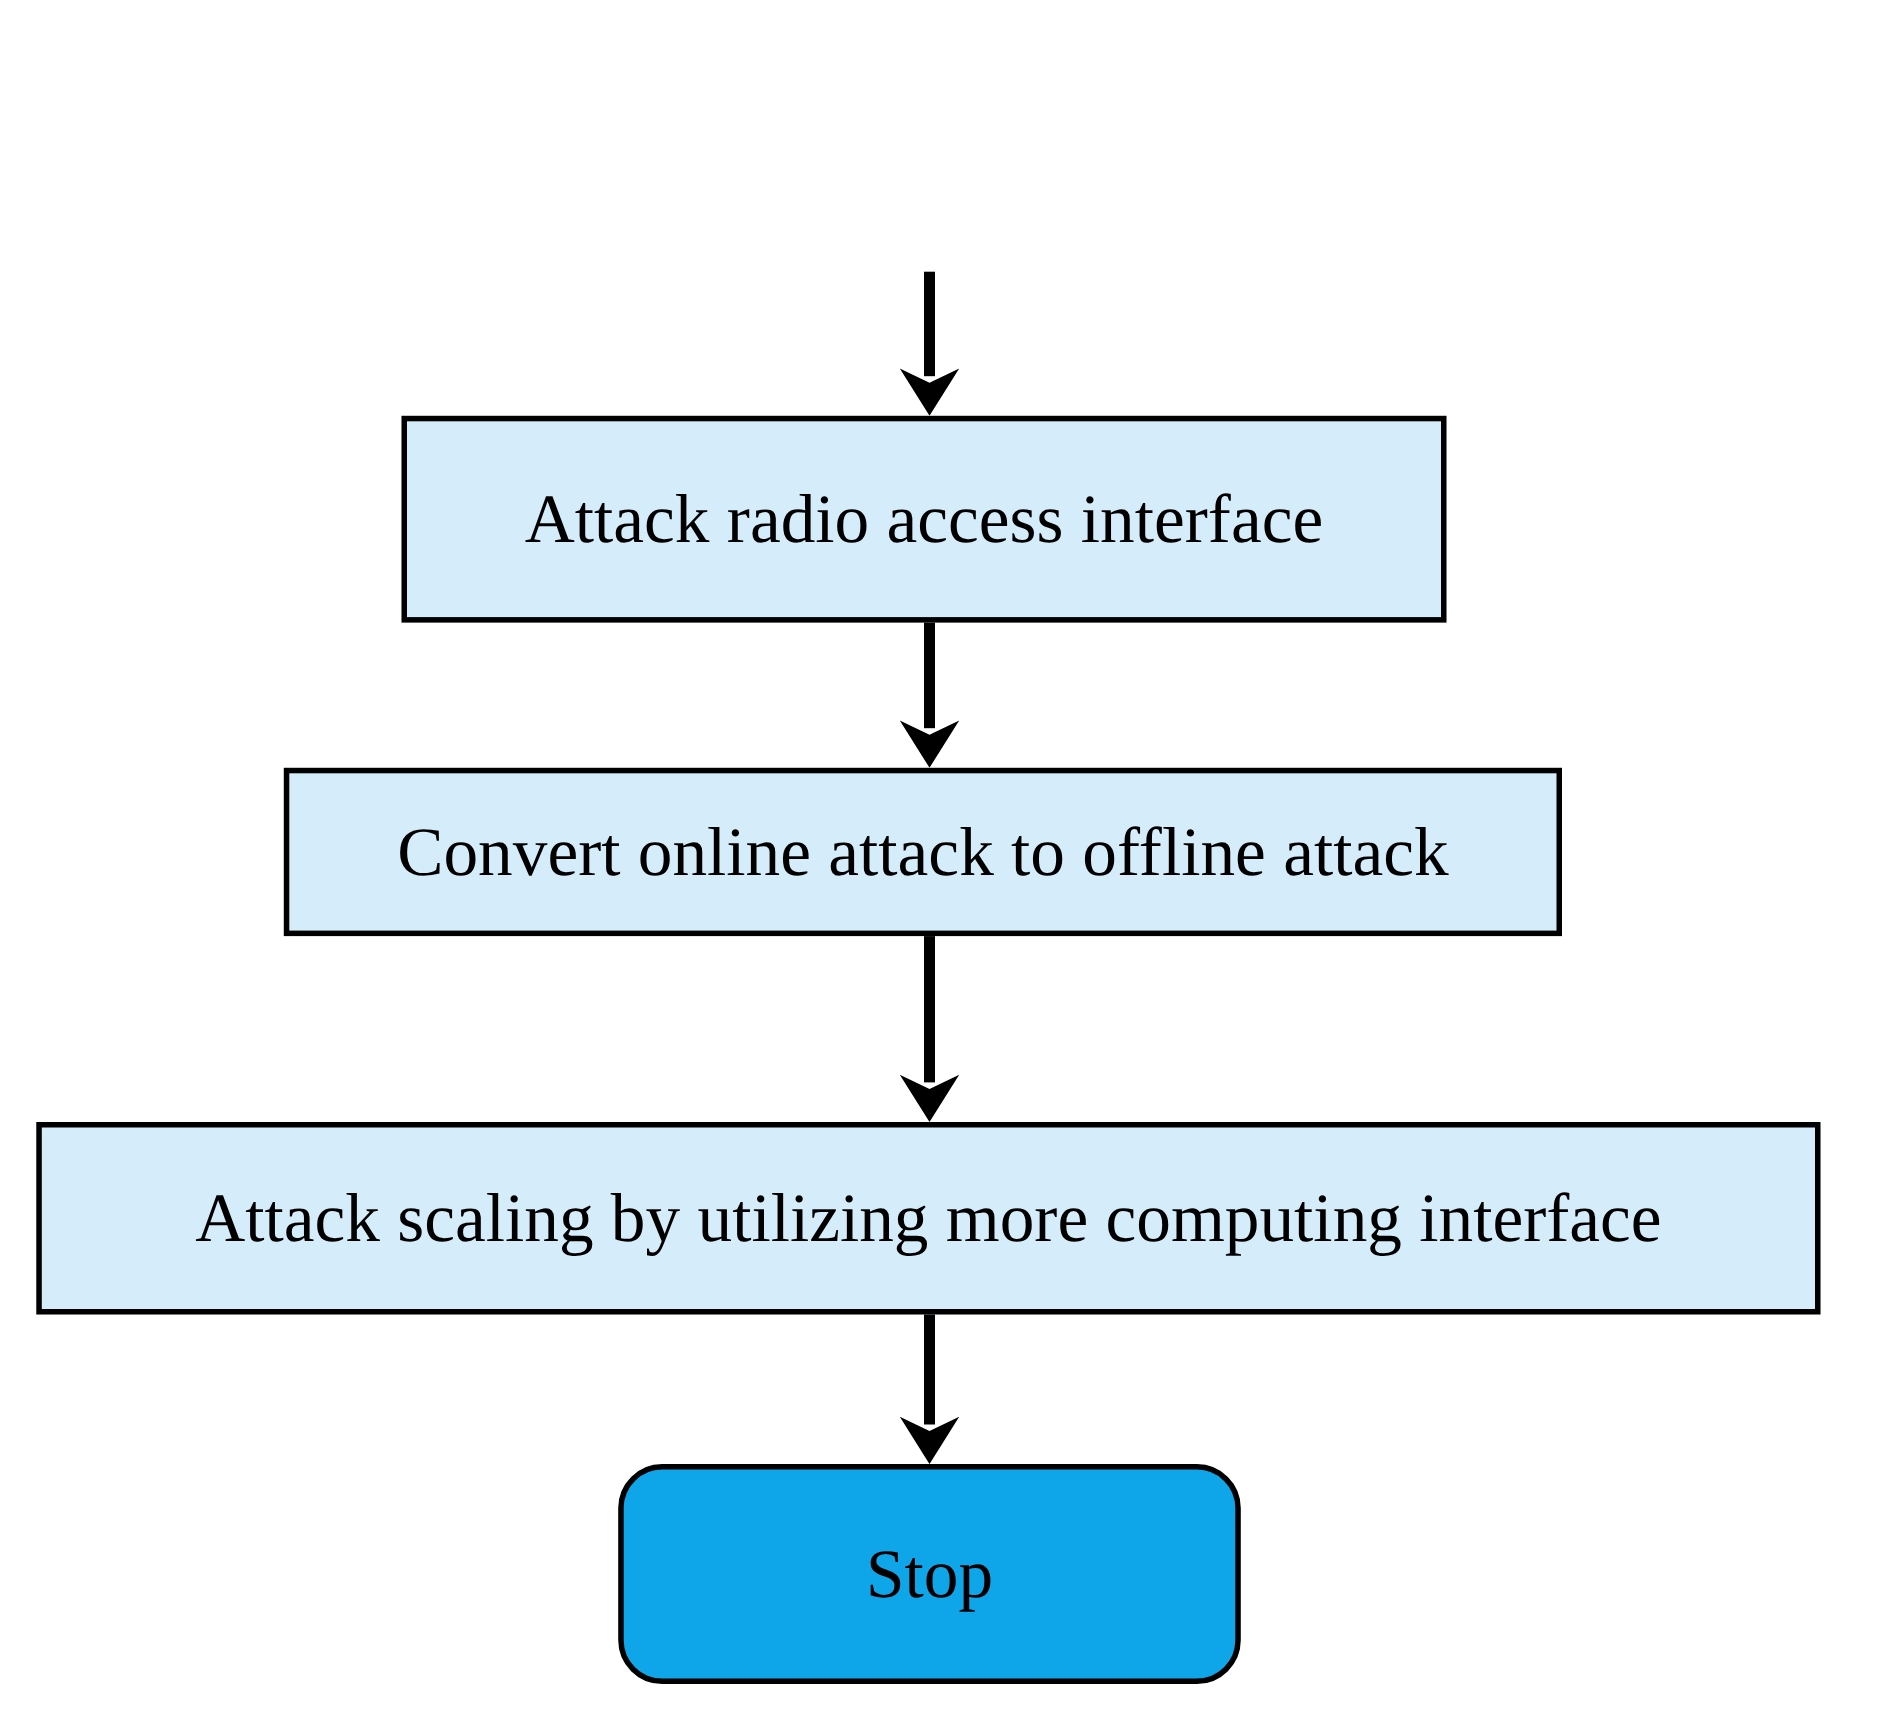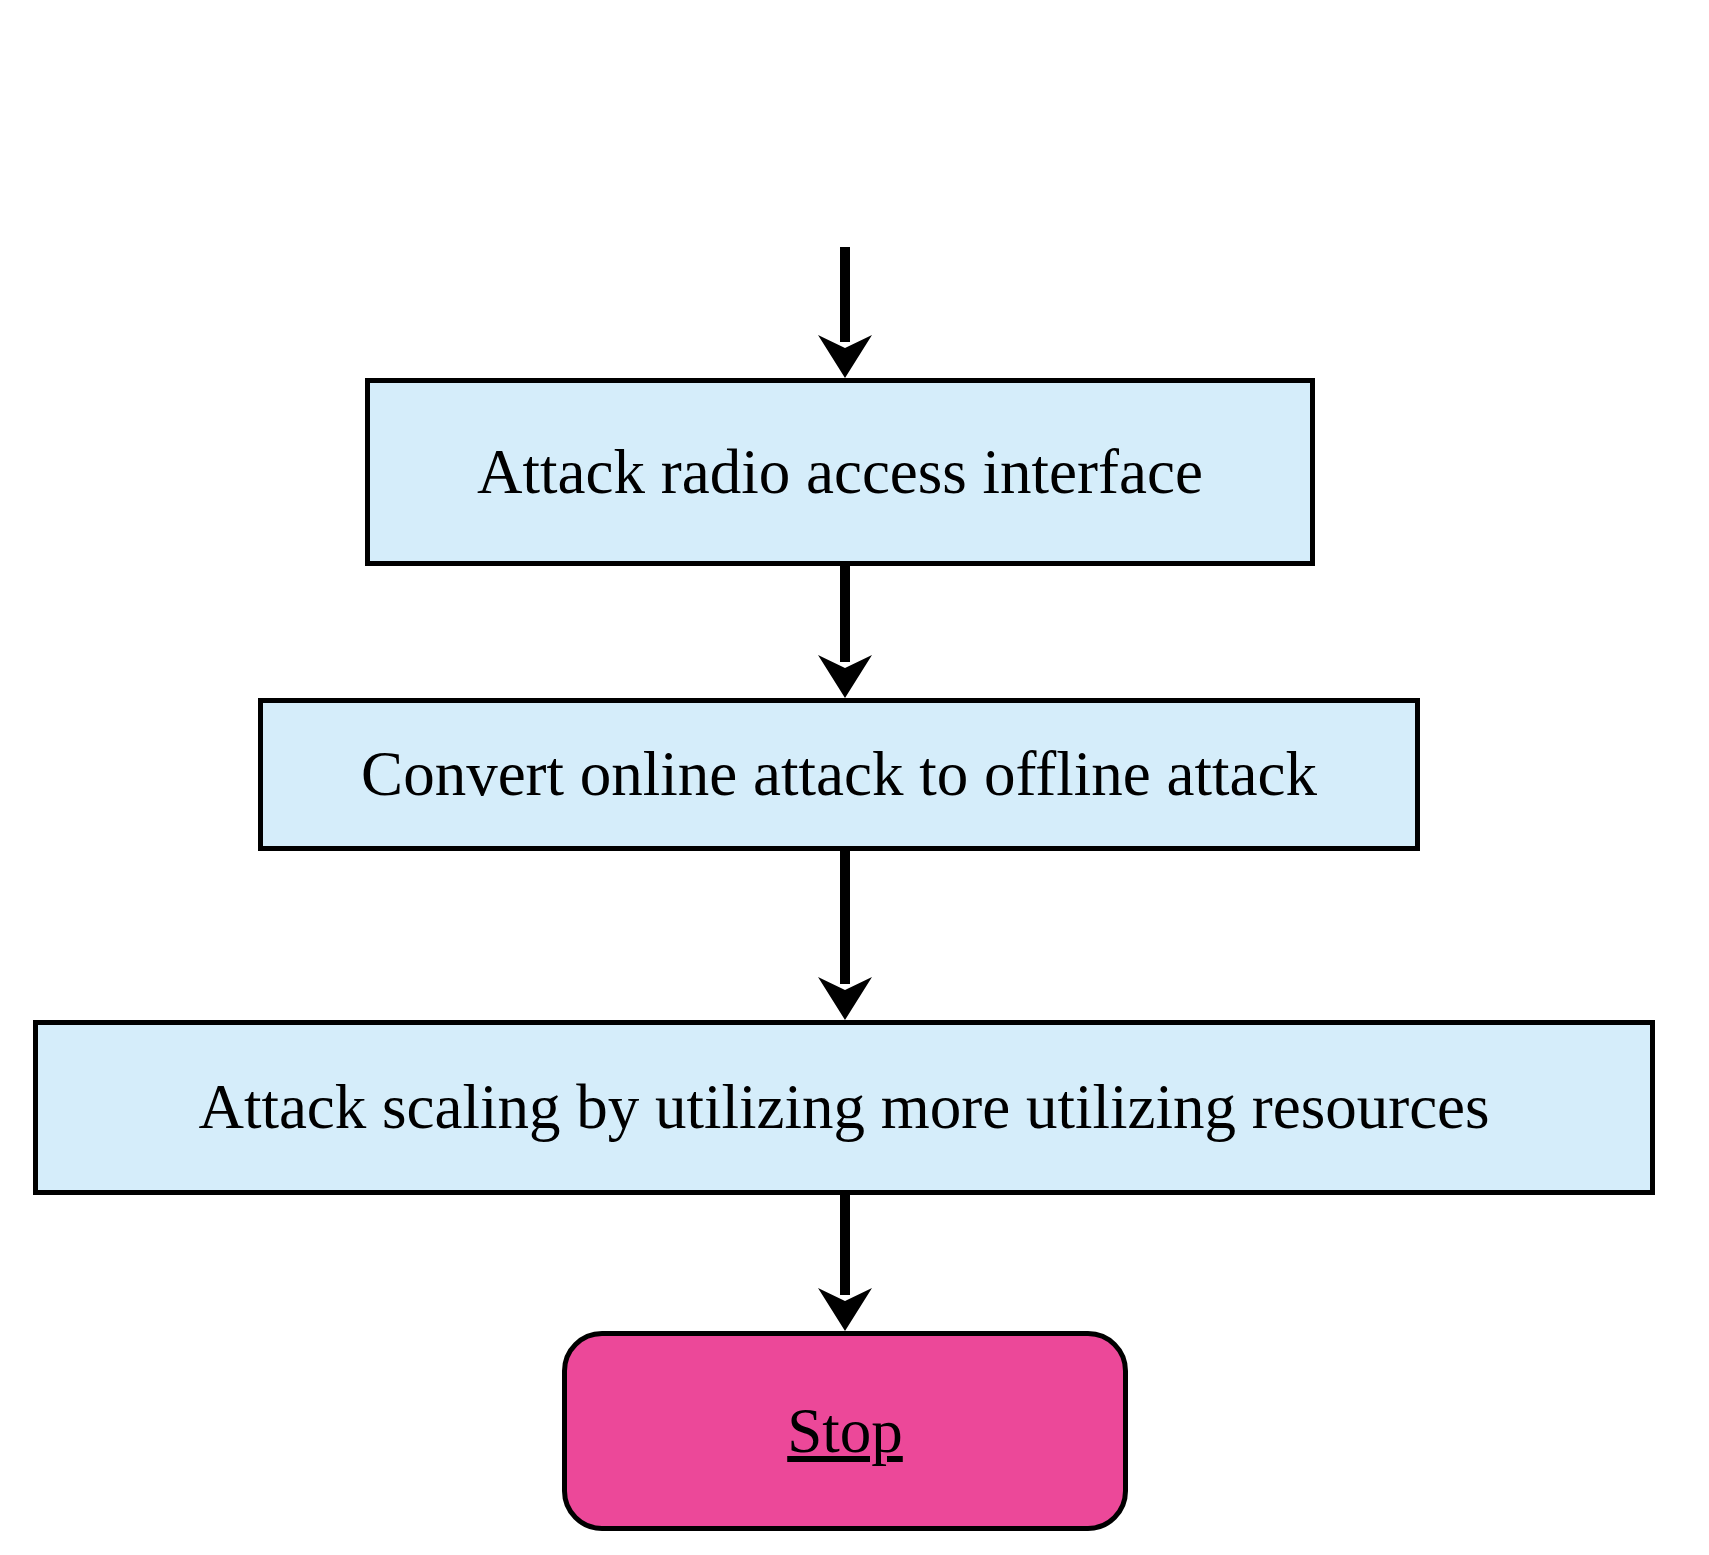--- a/index.html
+++ b/index.html
@@ -87,24 +87,24 @@
 
   <div class="node process" id="n-convert" style="background-color: rgb(213, 237, 250);">Convert online attack to offline attack</div>
 
   <div class="arrow" id="a3">
     <div class="shaft"></div>
     <svg width="54" height="46" viewBox="0 0 54 46">
       <polygon points="27,46 0,3 27,16 54,3" fill="#000000"></polygon>
     </svg>
   </div>
 
-  <div class="node process" id="n-scale" style="background-color: rgb(213, 237, 250);">Attack scaling by utilizing more utilizing resources</div>
+  <div class="node process" id="n-scale" style="background-color: rgb(213, 237, 250);">Attack scaling by utilizing more computing interface</div>
 
   <div class="arrow" id="a4">
     <div class="shaft"></div>
     <svg width="54" height="46" viewBox="0 0 54 46">
       <polygon points="27,46 0,3 27,16 54,3" fill="#000000"></polygon>
     </svg>
   </div>
 
-  <div class="node terminator" id="n-stop" style="background-color: #ec4899; text-decoration: underline;">Stop</div>
+  <div class="node terminator" id="n-stop" style="background-color: #0ea5e9;">Stop</div>
 
 </div>
 
 </body></html>

